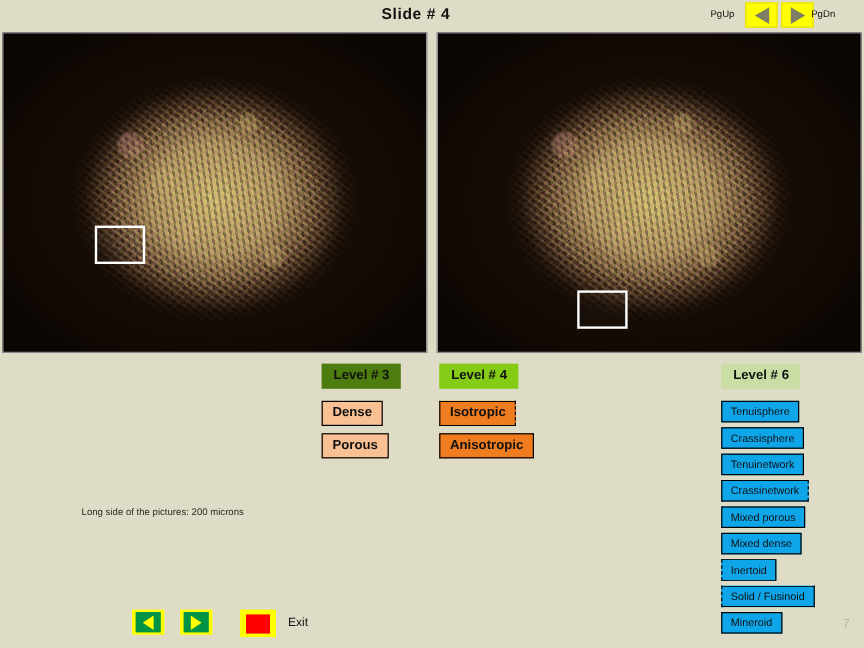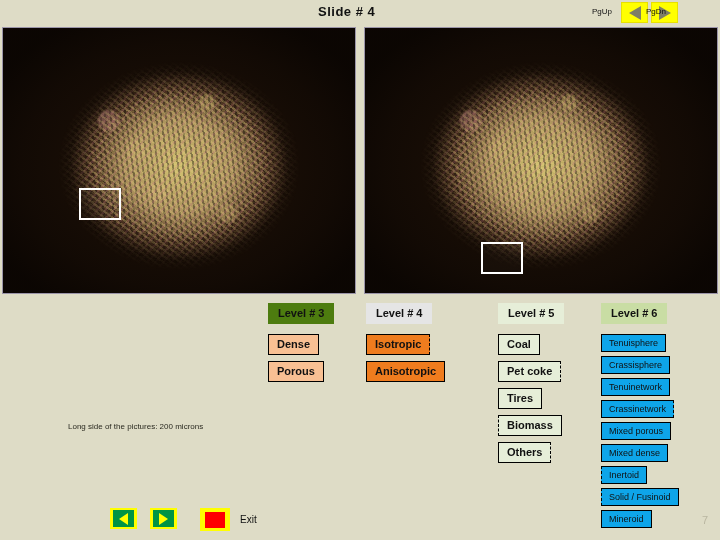--- a/index.html
+++ b/index.html
@@ -23,21 +23,21 @@
   #slide-title {
     position: absolute; left: 318px; top: 4px;
     font-size: 13px; font-weight: bold; color: #111;
     letter-spacing: 0.5px;
   }
   .pg-label {
     position: absolute; top: 7px;
     font-size: 8px; color: #111;
   }
   #pgup-label { left: 592px; }
-  #pgdn-label { left: 646px; }
+  #pgdn-label { left: 676px; }
 
   .navbtn {
     position: absolute; top: 2px;
     width: 27px; height: 21px;
     background: #ffff00;
     border: 1px solid #e8e000;
     display: flex; align-items: center; justify-content: center;
   }
   #pgup-btn { left: 621px; }
   #pgdn-btn { left: 651px; }
@@ -113,21 +113,21 @@
   .col-head {
     display: inline-block;
     padding: 4px 10px 5px 10px;
     font-size: 11px; font-weight: bold; color: #111;
     white-space: nowrap;
     margin-bottom: 10px;
   }
   .h1 { background: #fbeee2; }
   .h2 { background: #fbd4b0; }
   .h3 { background: #4d7c0f; }
-  .h4 { background: #e5e5e5; }
+  .h4 { background: #84cc16; }
   .h5 { background: #e6eed8; }
   .h6 { background: #c9dda4; }
 
   .item {
     display: block;
     font-size: 11px; font-weight: bold; color: #111;
     border: 1px solid #000;
     padding: 3px 8px 4px 8px;
     margin-bottom: 6px;
     white-space: nowrap;
@@ -223,28 +223,20 @@
     <div class="item i3">Dense</div>
     <div class="item i3">Porous</div>
   </div>
 
   <div class="col" id="col4">
     <div class="col-head h4">Level # 4</div>
     <div class="item i4 sel">Isotropic</div>
     <div class="item i4">Anisotropic</div>
   </div>
 
-  <div class="col" id="col5">
-    <div class="col-head h5">Level # 5</div>
-    <div class="item i5">Coal</div>
-    <div class="item i5 sel">Pet coke</div>
-    <div class="item i5">Tires</div>
-    <div class="item i5 sel-l">Biomass</div>
-    <div class="item i5 sel">Others</div>
-  </div>
 
   <div class="col" id="col6">
     <div class="col-head h6">Level # 6</div>
     <div class="item i6">Tenuisphere</div>
     <div class="item i6">Crassisphere</div>
     <div class="item i6">Tenuinetwork</div>
     <div class="item i6 sel">Crassinetwork</div>
     <div class="item i6">Mixed porous</div>
     <div class="item i6">Mixed dense</div>
     <div class="item i6 sel-l">Inertoid</div>

